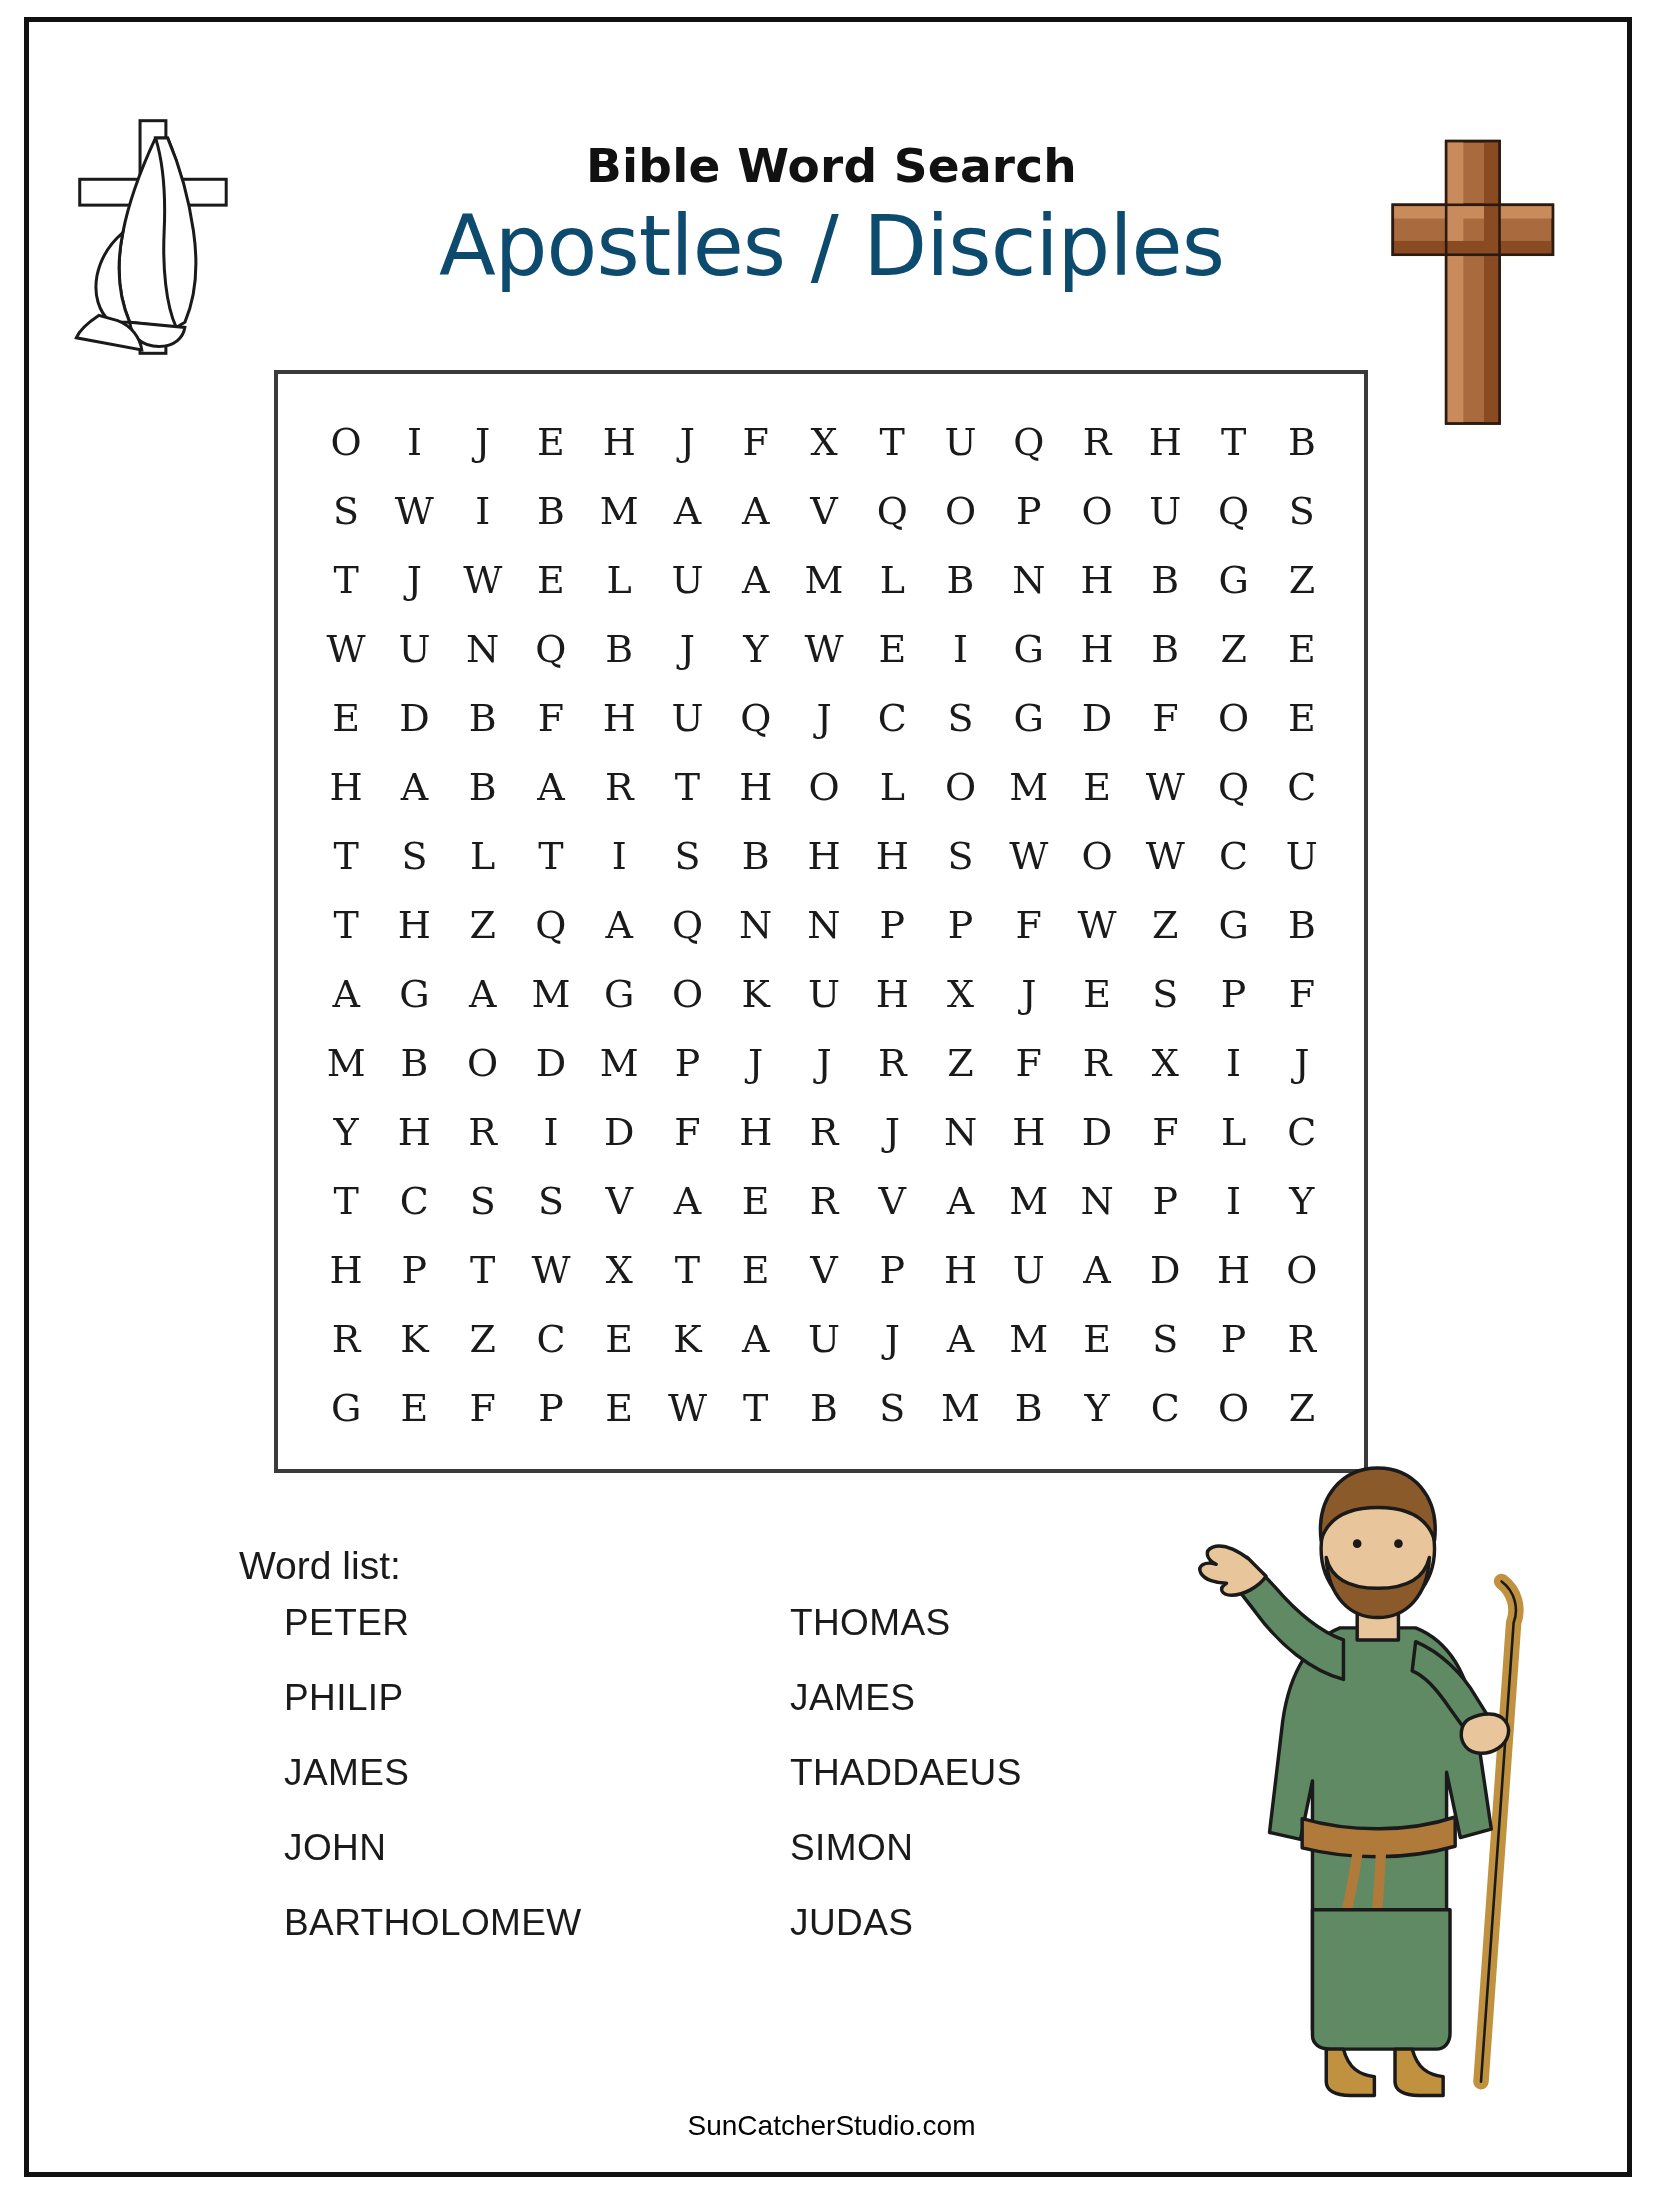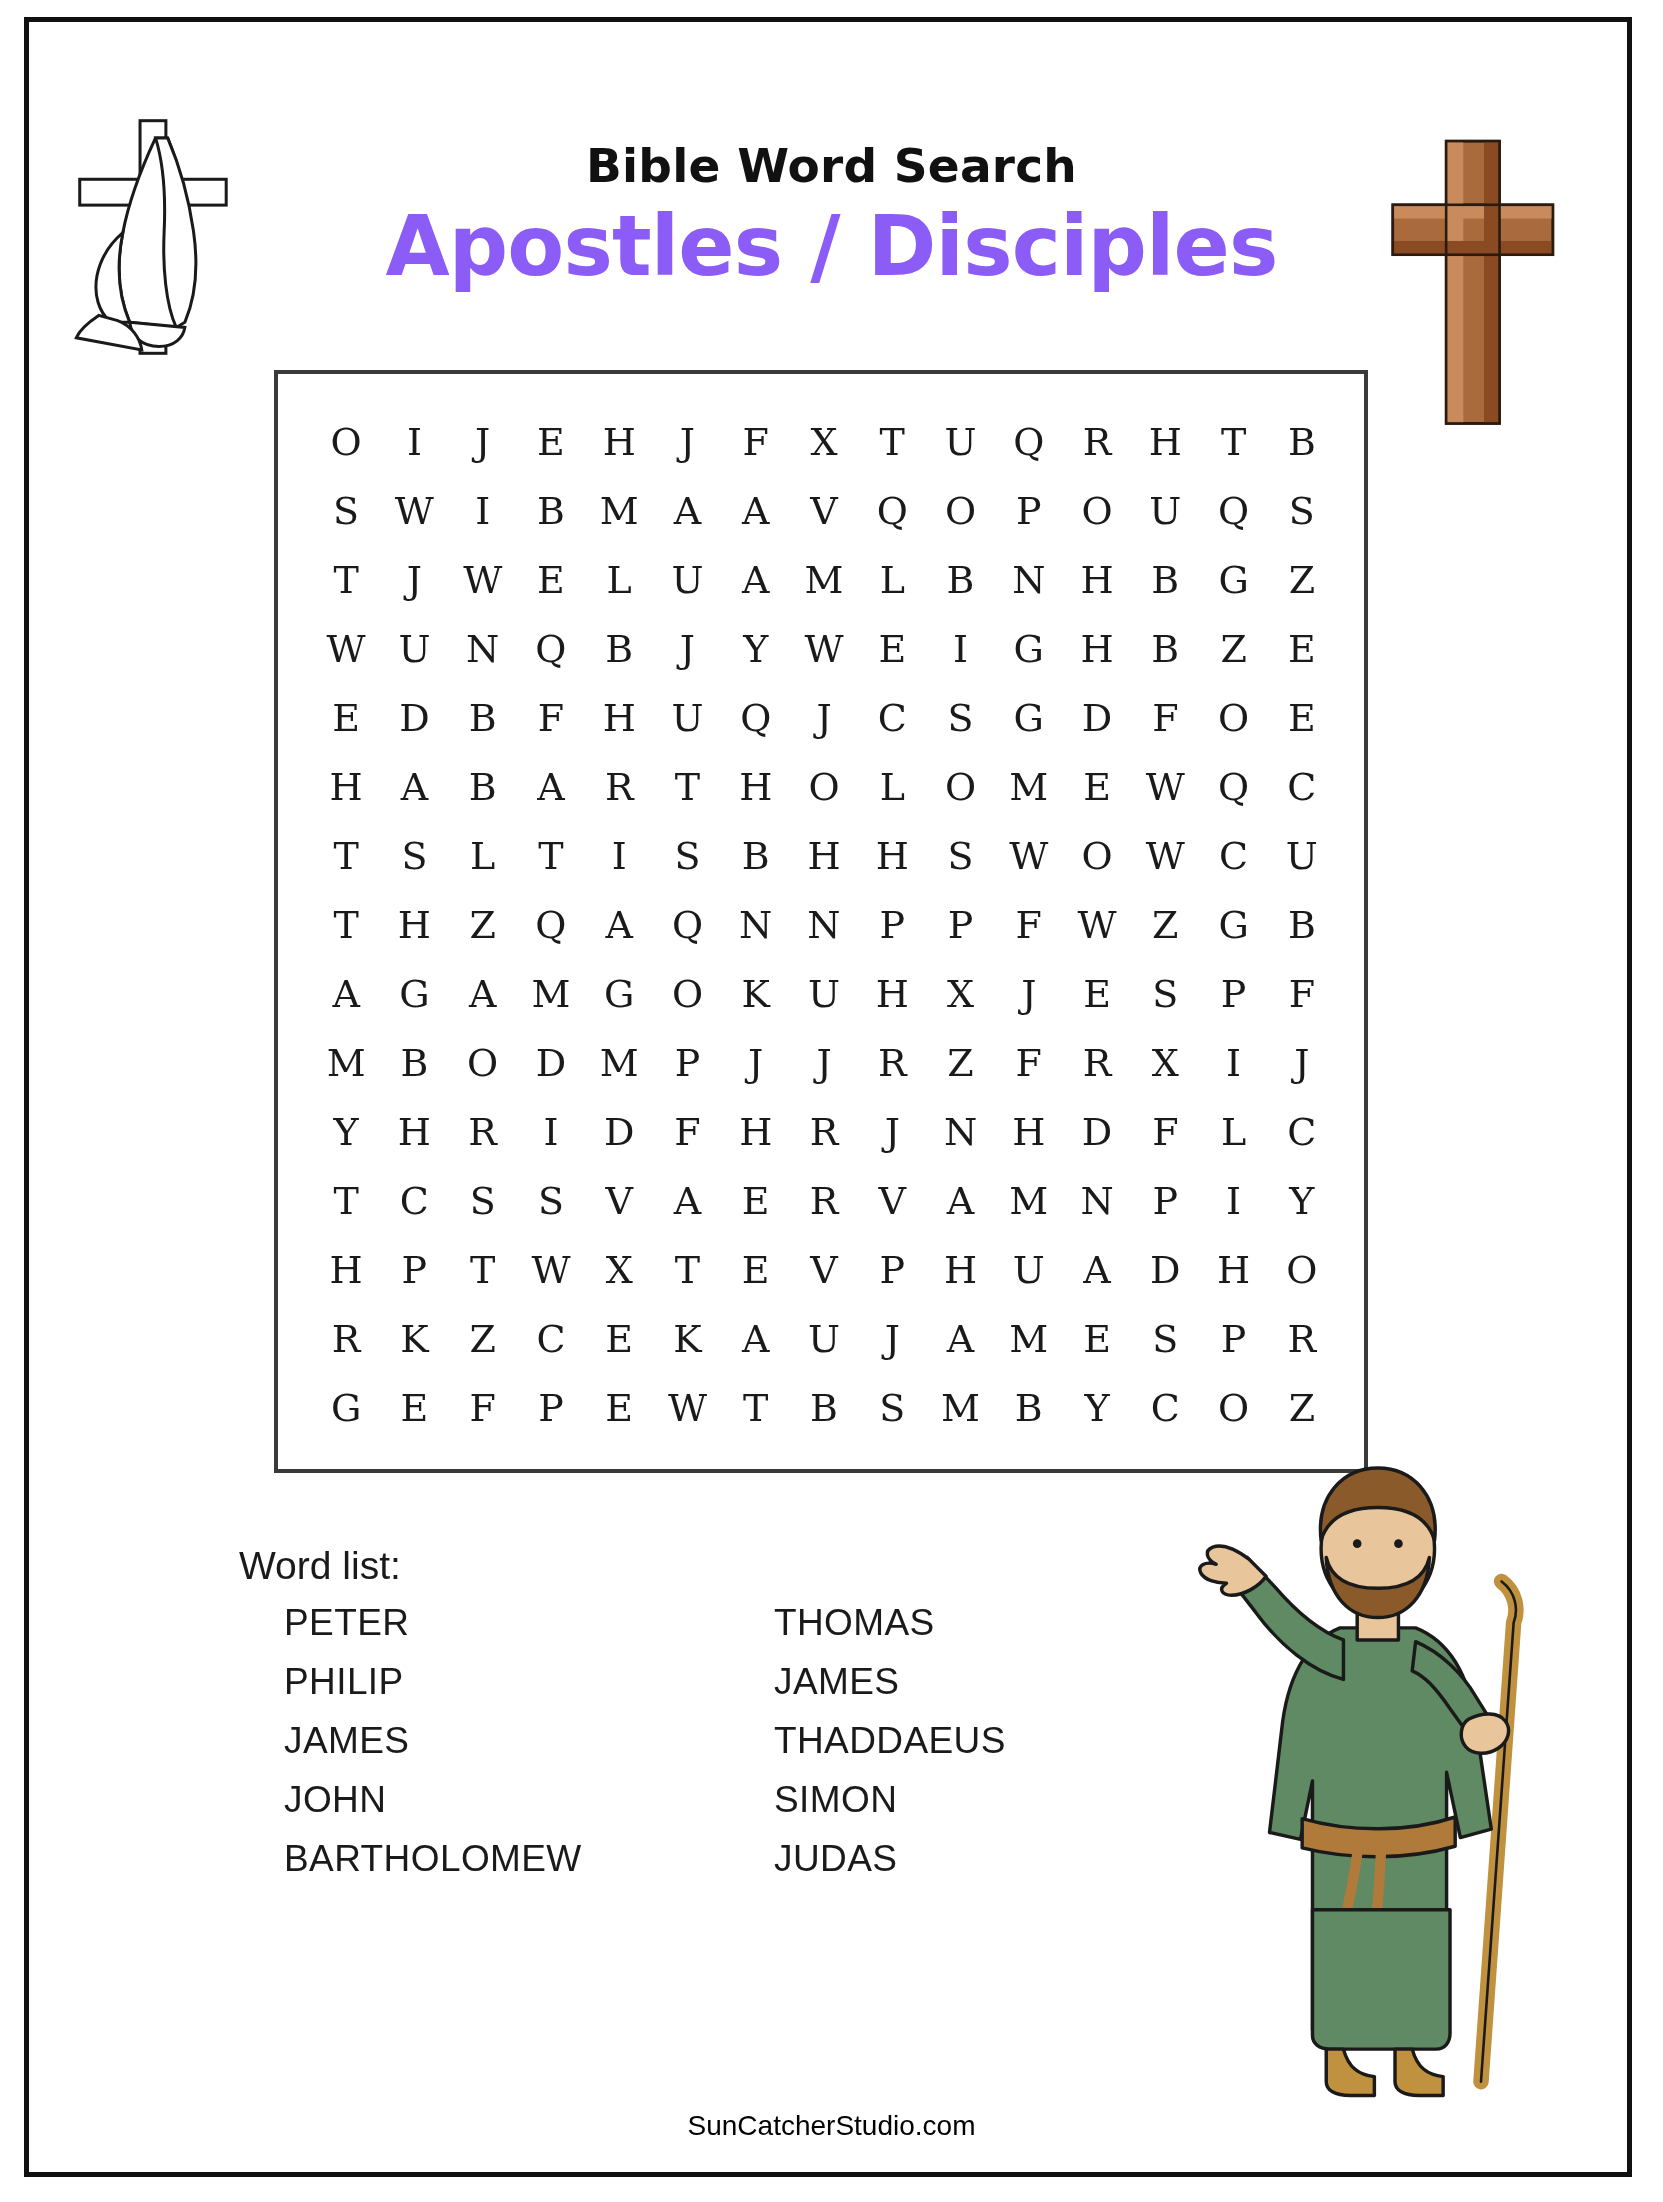--- a/index.html
+++ b/index.html
@@ -42,22 +42,22 @@
   .subtitle {
     font-size: 47px;
     font-weight: bold;
     color: #111111;
     letter-spacing: 0.2px;
     font-family: "DejaVu Sans", sans-serif;
   }
   .maintitle {
     margin-top: 5.2px;
     font-size: 83px;
-    font-weight: bold;
-    color: #8b5cf6;
+    font-weight: normal;
+    color: #0c4a6e;
     font-family: "DejaVu Sans", sans-serif;
     letter-spacing: -0.9px;
   }
 
   
   .hands-wrap {
     position: absolute;
     left: 47px;
     top: 112px;
     width: 224px;
@@ -115,20 +115,21 @@
     position: absolute;
     left: 284px;
     top: 1602px;
     width: 860px;
     display: grid;
     grid-template-columns: 490px 490px;
     grid-auto-rows: 59px;
     font-size: 37px;
     color: #1a1a1a;
     font-family: "Liberation Sans", sans-serif;
+    gap: 16px;
   }
   .word {
     letter-spacing: 0.4px;
   }
 
   
   .figure-wrap {
     position: absolute;
     left: 1144px;
     top: 1428px;

